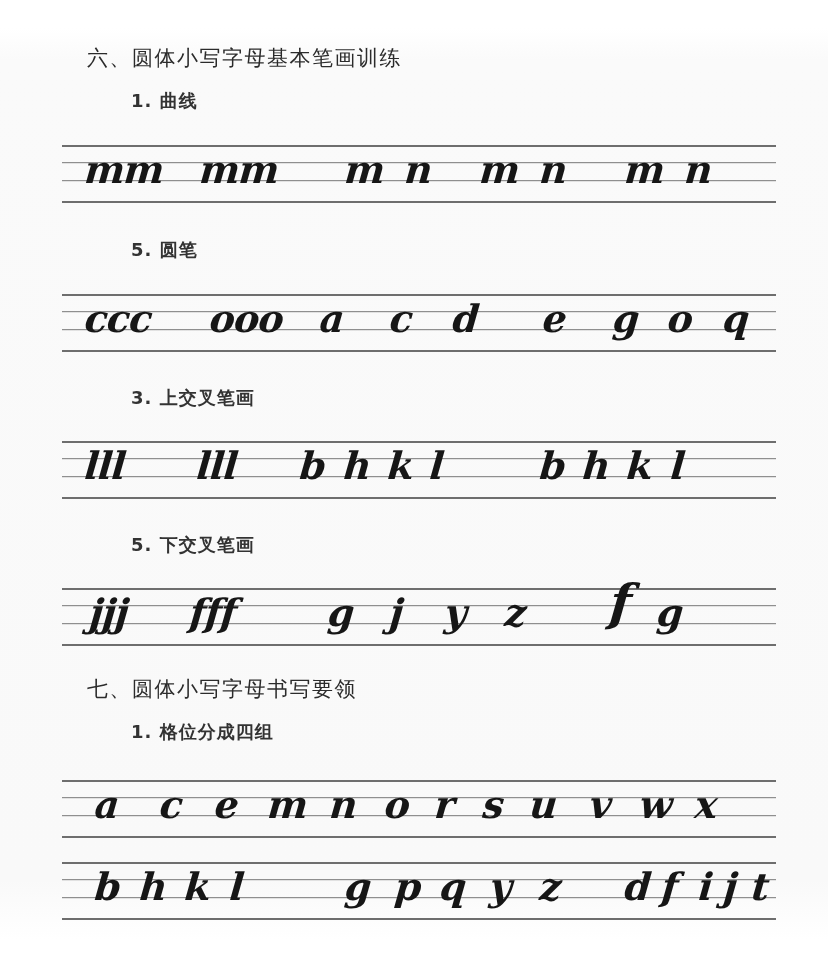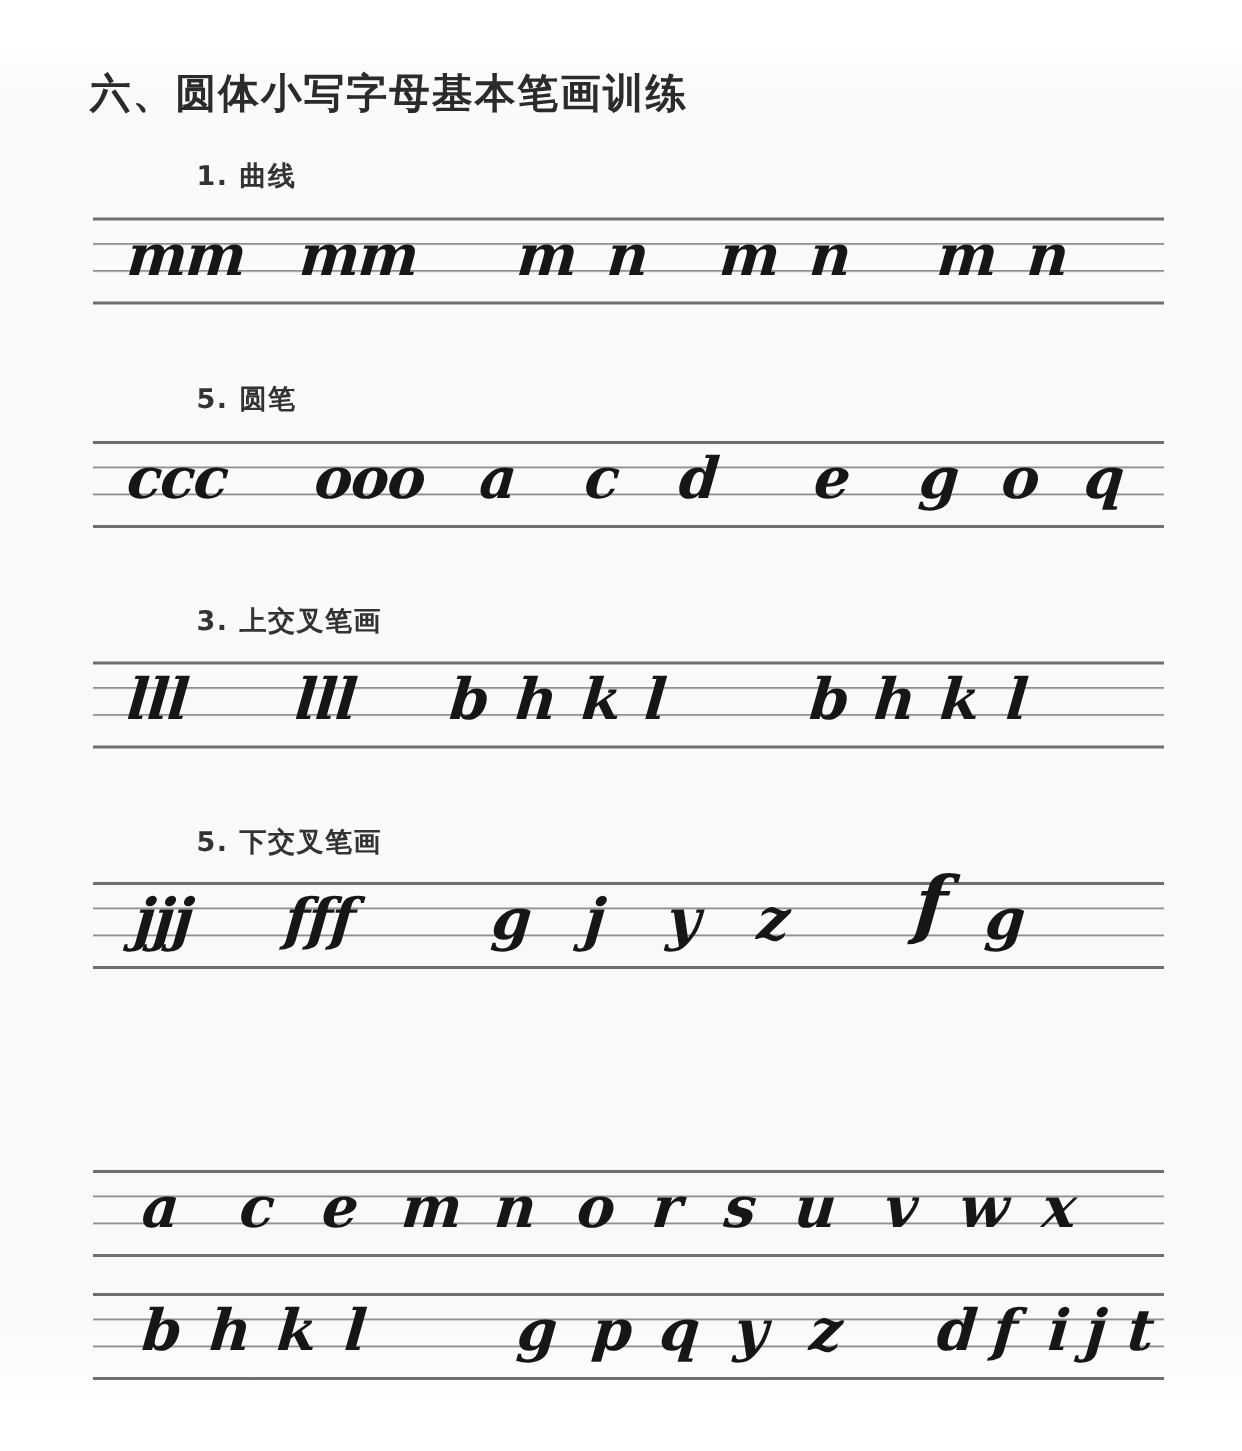--- a/index.html
+++ b/index.html
@@ -9,36 +9,35 @@
     font-family:"DejaVu Sans", sans-serif;
     position:relative;
     overflow:hidden;
   }
   .page{
     position:absolute;inset:0;
     background:linear-gradient(#ffffff 0px,#ffffff 28px,#fafafa 60px,#f9f9f9 880px,#ffffff 940px);
   }
   .heading{
     position:absolute;
-    left:60px;
-    font-weight:bold;
-    font-size:27px;
+    left:87px;
+    font-weight:normal;
+    font-size:21px;
     letter-spacing:1.5px;
     color:#2b2b2b;
     white-space:nowrap;
   }
   .sublabel{
     position:absolute;
     left:131px;
     font-weight:bold;
     font-size:18px;
     letter-spacing:1px;
     color:#333333;
     white-space:nowrap;
-    margin-top:16px;
   }
   .staff{
     position:absolute;
     left:62px;
     width:714px;
     height:54px;
     border-top:2px solid #6e6e6e;
     border-bottom:2px solid #6e6e6e;
   }
   .staff .il{
@@ -127,21 +126,23 @@
     <span class="lt" style="left:28px">jjj</span>
     <span class="lt" style="left:128px">fff</span>
     <span class="lt" style="left:266px">g</span>
     <span class="lt" style="left:328px">j</span>
     <span class="lt" style="left:383px">y</span>
     <span class="lt" style="left:443px">z</span>
     <span class="lt xl" style="left:548px">f</span>
     <span class="lt" style="left:595px">g</span>
   </div>
 
+  <div class="heading" style="top:675px">七、圆体小写字母书写要领</div>
 
+  <div class="sublabel" style="top:720px">1. 格位分成四组</div>
 
   <div class="staff" style="top:780px">
     <i class="il p1"></i>
     <i class="il p2"></i>
     <span class="lt" style="left:33px">a</span>
     <span class="lt" style="left:98px">c</span>
     <span class="lt" style="left:153px">e</span>
     <span class="lt" style="left:206px">m</span>
     <span class="lt" style="left:268px">n</span>
     <span class="lt" style="left:323px">o</span>

